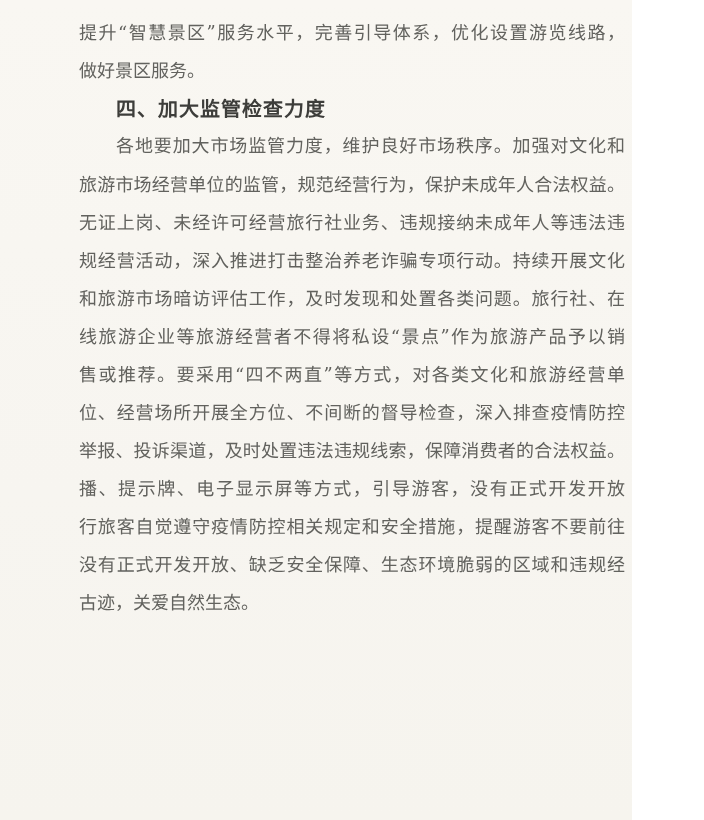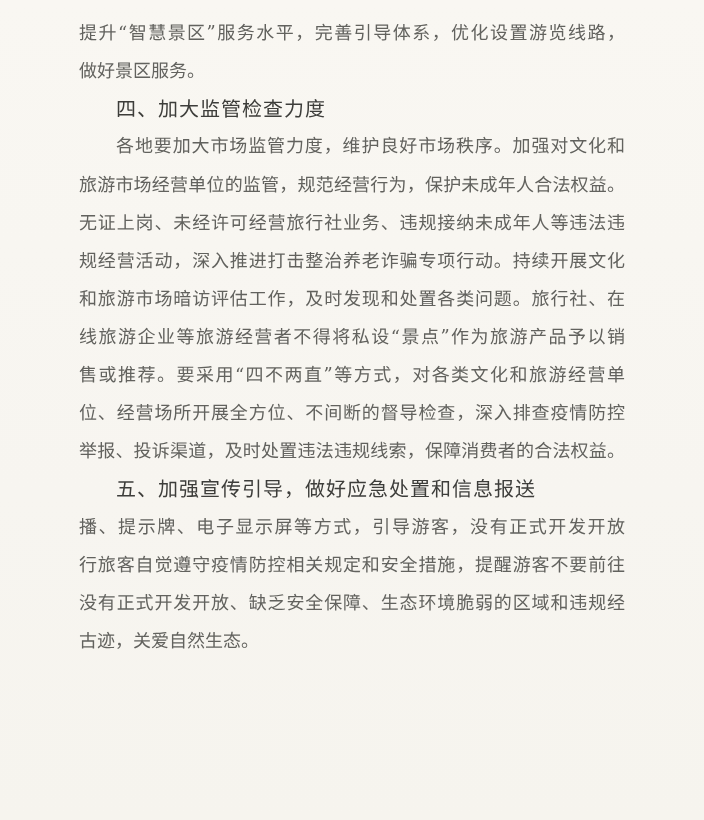--- a/index.html
+++ b/index.html
@@ -1,21 +1,21 @@
 <!DOCTYPE html>
 <html lang="zh-CN"><head>
 <meta charset="utf-8">
 <style>
   html, body {
     margin: 0;
     padding: 0;
   }
   .page {
     position: relative;
-    width: 704px;
+    width: 632px;
     height: 820px;
     background: #f8f6f1;
     background-image: linear-gradient(180deg, #f9f7f2 0%, #f7f5f0 60%, #f6f4ee 100%);
     overflow: hidden;
     font-family: "DejaVu Serif", "Liberation Serif", serif;
   }
   .doc-body {
     position: absolute;
     top: 14px;
     left: 79px;
@@ -35,21 +35,21 @@
     white-space: normal;
     text-align: justify;
     text-align-last: justify;
   }
   .line.indent {
     text-indent: 37px;
     font-family: Liberation Mono, monospace;
   }
   .line.heading {
     font-family: "DejaVu Sans", "Liberation Sans", sans-serif;
-    font-weight: normal;
+    font-weight: bold;
     font-size: 20px;
     letter-spacing: 1px;
     color: #3d3d3a;
     text-indent: 37px;
     text-align: left;
     text-align-last: left;
     white-space: nowrap;
   }
 </style>
 </head>
@@ -62,19 +62,18 @@
       <div class="line heading">四、加大监管检查力度</div>
       <div class="line indent fill">各地要加大市场监管力度，维护良好市场秩序。加强对文化和</div>
       <div class="line fill">旅游市场经营单位的监管，规范经营行为，保护未成年人合法权益。</div>
       <div class="line fill">无证上岗、未经许可经营旅行社业务、违规接纳未成年人等违法违</div>
       <div class="line fill">规经营活动，深入推进打击整治养老诈骗专项行动。持续开展文化</div>
       <div class="line fill">和旅游市场暗访评估工作，及时发现和处置各类问题。旅行社、在</div>
       <div class="line fill">线旅游企业等旅游经营者不得将私设“景点”作为旅游产品予以销</div>
       <div class="line fill">售或推荐。要采用“四不两直”等方式，对各类文化和旅游经营单</div>
       <div class="line fill">位、经营场所开展全方位、不间断的督导检查，深入排查疫情防控</div>
       <div class="line fill">举报、投诉渠道，及时处置违法违规线索，保障消费者的合法权益。</div>
-      <div class="line heading">五、加强宣传引导，做好应急处置和信息报送</div>
       <div class="line fill">播、提示牌、电子显示屏等方式，引导游客，没有正式开发开放</div>
       <div class="line fill">行旅客自觉遵守疫情防控相关规定和安全措施，提醒游客不要前往</div>
       <div class="line fill">没有正式开发开放、缺乏安全保障、生态环境脆弱的区域和违规经</div>
       <div class="line">古迹，关爱自然生态。</div>
     </div>
 </div>
 
 </body></html>

